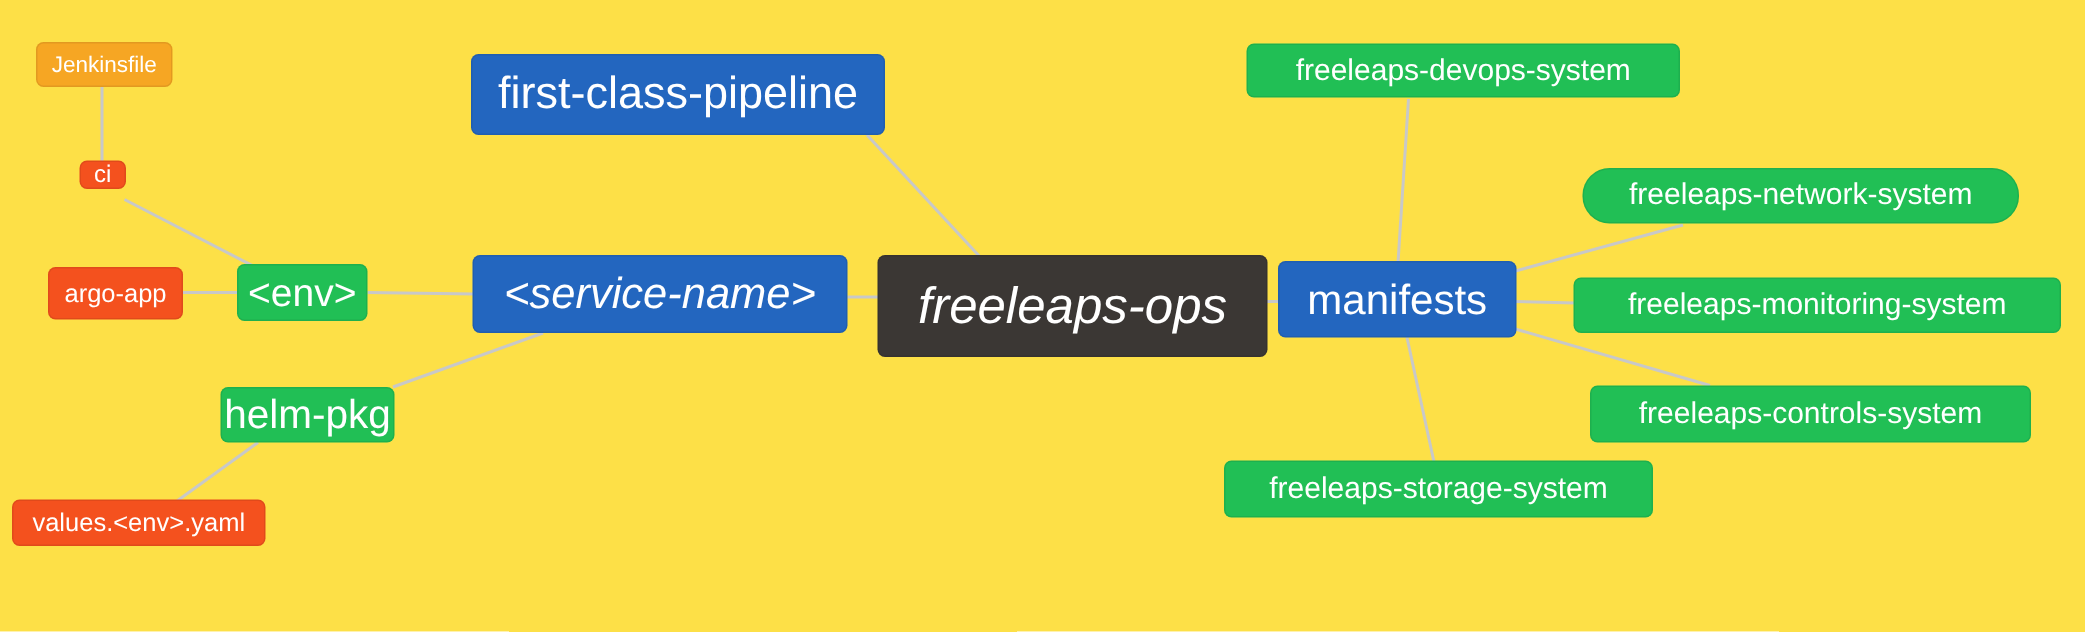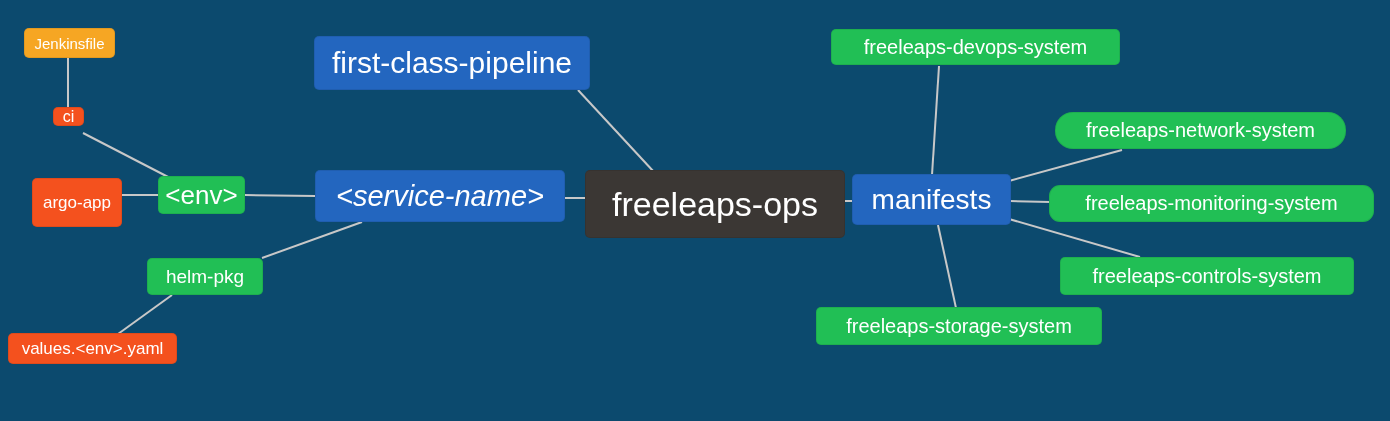--- a/index.html
+++ b/index.html
@@ -5,21 +5,21 @@
   html, body {
     margin: 0;
     padding: 0;
     background: #ffffff;
     font-family: "Liberation Sans", sans-serif;
   }
   .canvas {
     position: relative;
     width: 1390px;
     height: 421px;
-    background: #0c4a6e;
+    background: #fde047;
     overflow: hidden;
   }
   .edges {
     position: absolute;
     left: 0;
     top: 0;
     width: 1390px;
     height: 421px;
   }
   .edge {
@@ -60,39 +60,39 @@
     <line class="edge" x1="1009" y1="181" x2="1122" y2="150" style="stroke: rgb(200, 200, 200);"></line>
     <line class="edge" x1="1010" y1="201" x2="1050" y2="202" style="stroke: rgb(200, 200, 200);"></line>
     <line class="edge" x1="1009" y1="219" x2="1140" y2="257" style="stroke: rgb(200, 200, 200);"></line>
     <line class="edge" x1="938" y1="225" x2="956" y2="308" style="stroke: rgb(200, 200, 200);"></line>
   </svg>
 
   <div class="node" style="left: 24px; top: 28px; width: 91px; height: 30px; font-size: 15px; background: rgb(246, 166, 35);">Jenkinsfile</div>
 
   <div class="node" style="left: 53px; top: 107px; width: 31px; height: 19px; font-size: 16px; background: rgb(244, 81, 30);">ci</div>
 
-  <div class="node" style="left: 32px; top: 178px; width: 90px; height: 49px; font-size: 17px; background: rgb(244, 81, 30);">argo-app</div>
+  <div class="node" style="left: 32px; top: 178px; width: 90px; height: 35px; font-size: 17px; background: rgb(244, 81, 30);">argo-app</div>
 
   <div class="node" style="left: 158px; top: 176px; width: 87px; height: 38px; font-size: 26px; background: rgb(33, 191, 85);">&lt;env&gt;</div>
 
-  <div class="node" style="left: 147px; top: 258px; width: 116px; height: 37px; font-size: 19px; background: rgb(33, 191, 85);">helm-pkg</div>
+  <div class="node" style="left: 147px; top: 258px; width: 116px; height: 37px; font-size: 27px; background: rgb(33, 191, 85);">helm-pkg</div>
 
   <div class="node" style="left: 314px; top: 36px; width: 276px; height: 54px; font-size: 30px; background: rgb(35, 102, 191);">first-class-pipeline</div>
 
   <div class="node" style="left: 8px; top: 333px; width: 169px; height: 31px; font-size: 17px; background: rgb(244, 81, 30);">values.&lt;env&gt;.yaml</div>
 
   <div class="node" style="left: 315px; top: 170px; width: 250px; height: 52px; font-size: 29px; background: rgb(35, 102, 191); font-style: italic;">&lt;service-name&gt;</div>
 
-  <div class="node" style="left: 585px; top: 170px; width: 260px; height: 68px; font-size: 34px; background: rgb(59, 55, 52);">freeleaps-ops</div>
+  <div class="node" style="left: 585px; top: 170px; width: 260px; height: 68px; font-size: 34px; background: rgb(59, 55, 52); font-style: italic;">freeleaps-ops</div>
 
   <div class="node" style="left: 852px; top: 174px; width: 159px; height: 51px; font-size: 28px; background: rgb(35, 102, 191);">manifests</div>
 
   <div class="node" style="left: 797px; top: 29px; width: 289px; height: 36px; font-size: 20px; background: rgb(33, 191, 85); margin-left: 34px;">freeleaps-devops-system</div>
 
   <div class="node" style="left: 1055px; top: 112px; width: 291px; height: 37px; font-size: 20px; background: rgb(33, 191, 85); border-radius: 18px;">freeleaps-network-system</div>
 
-  <div class="node" style="left: 1049px; top: 185px; width: 325px; height: 37px; font-size: 20px; background: rgb(33, 191, 85); border-radius: 11px;">freeleaps-monitoring-system</div>
+  <div class="node" style="left: 1049px; top: 185px; width: 325px; height: 37px; font-size: 20px; background: rgb(33, 191, 85);">freeleaps-monitoring-system</div>
 
   <div class="node" style="left: 816px; top: 307px; width: 286px; height: 38px; font-size: 20px; background: rgb(33, 191, 85);">freeleaps-storage-system</div>
 
   <div class="node" style="left: 1060px; top: 257px; width: 294px; height: 38px; font-size: 20px; background: rgb(33, 191, 85);">freeleaps-controls-system</div>
 
 </div>
 
 </body></html>

